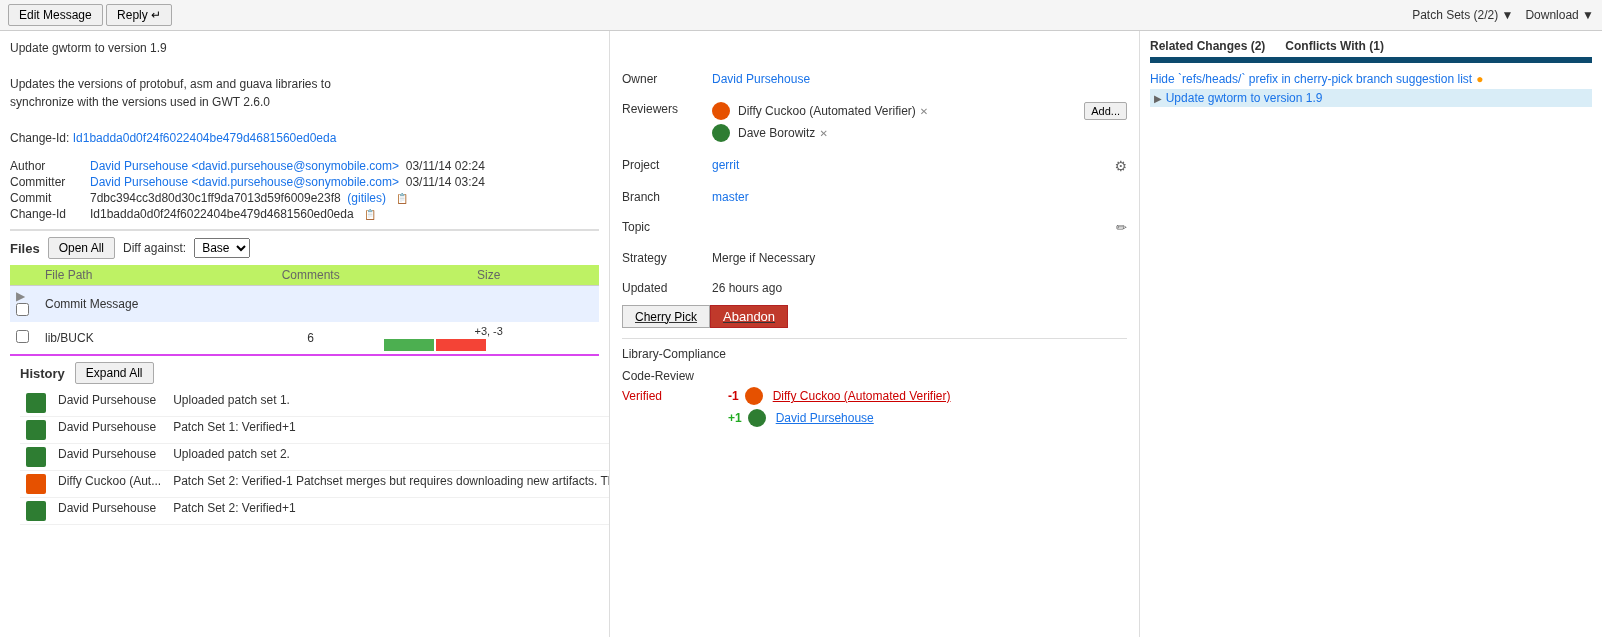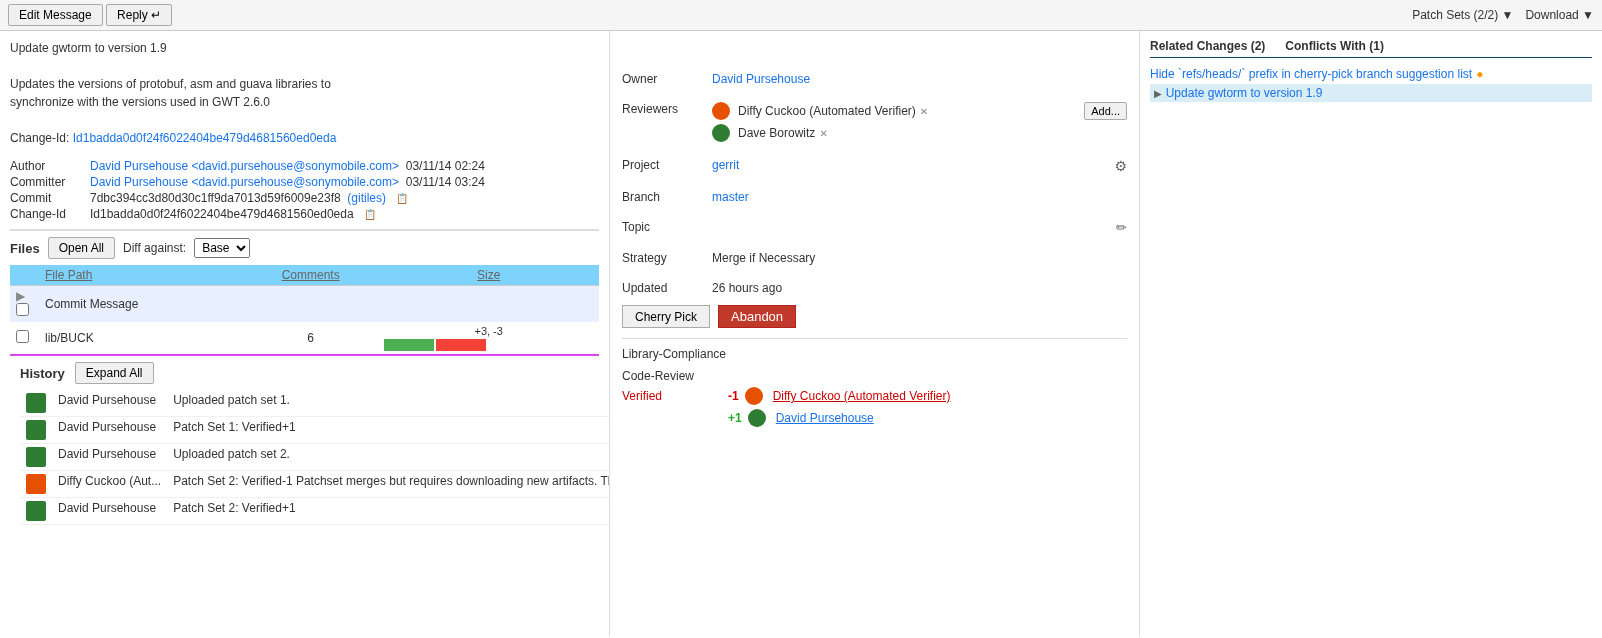--- a/index.html
+++ b/index.html
@@ -31,21 +31,21 @@
     .meta-value { color: #333; }
     .copy-icon { color: #888; font-size: 10px; margin-left: 4px; cursor: pointer; }
 
     
     .files-section { margin-top: 8px; border-top: 2px solid #ddd; padding-top: 6px; }
     .files-header { display: flex; align-items: center; gap: 8px; margin-bottom: 6px; }
     .files-title { font-weight: bold; font-size: 13px; }
     select { font-size: 12px; padding: 1px 3px; }
 
     .files-table { width: 100%; border-collapse: collapse; }
-    .files-table th { text-align: left; padding: 3px 6px; background: #7dd3fc; border-bottom: 1px solid #ccc; font-weight: normal; color: #666; text-decoration: underline; }
+    .files-table th { text-align: left; padding: 3px 6px; background: #bef264; border-bottom: 1px solid #ccc; font-weight: normal; color: #666; }
     .files-table th.center { text-align: center; }
     .files-table td { padding: 3px 6px; vertical-align: middle; }
     .file-row td { background: #e8f0ff; }
     .file-row-normal td { background: #fff; }
     .checkbox { margin-right: 4px; }
     .expand-icon { color: #888; cursor: pointer; }
 
     .size-bar-container { display: flex; align-items: center; gap: 2px; }
     .size-bar-green { height: 12px; background: #4caf50; }
     .size-bar-red { height: 12px; background: #f44336; }
@@ -70,40 +70,40 @@
     }
     .info-label { color: #333; font-size: 12px; }
     .info-value { font-size: 12px; }
     .info-value a { color: #1a73e8; text-decoration: none; }
     .reviewer-row { display: flex; align-items: center; gap: 4px; }
     .reviewer-x { color: #888; cursor: pointer; font-size: 10px; }
 
     .settings-icon { color: #666; cursor: pointer; font-size: 14px; }
     .edit-icon { color: #666; cursor: pointer; font-size: 13px; }
 
-    .action-buttons { display: flex; gap: 8px; margin: 10px 0; }
+    .action-buttons { display: flex; margin: 10px 0; text-decoration: underline; }
     .btn-cherry { border: 1px solid #aaa; background: #f0f0f0; padding: 3px 12px; cursor: pointer; font-size: 12px; }
     .btn-abandon { border: 1px solid #b22222; background: #c0392b; color: #fff; padding: 3px 12px; cursor: pointer; font-size: 13px; }
 
     .divider { border: none; border-top: 1px solid #ddd; margin: 8px 0; }
 
     .labels-section { font-size: 12px; }
     .score-neg { color: #c00; font-weight: bold; }
     .score-pos { color: #2a2; font-weight: bold; }
     .reviewer-name { color: #1a73e8; }
     .reviewer-name-neg { color: #c00; }
     .small-avatar { width: 18px; height: 18px; border-radius: 50%; display: inline-block; background: #888; vertical-align: middle; margin-right: 4px; }
     .small-avatar-orange { background: #e65100; }
     .small-avatar-green { background: #2e7d32; }
 
     
     .right-panel {
       flex: 1; padding: 8px 10px; overflow-y: auto; background: #fff;
     }
-    .right-header { display: flex; gap: 20px; margin-bottom: 6px; border-bottom: 1px solid #0c4a6e; padding-bottom: 4px; }
+    .right-header { display: flex; gap: 20px; margin-bottom: 6px; border-bottom: 6px solid #0c4a6e; padding-bottom: 4px; }
     .right-header-item { font-weight: bold; font-size: 12px; }
     .related-item { display: flex; align-items: flex-start; padding: 3px 0; font-size: 12px; }
     .related-item a { color: #1a73e8; text-decoration: none; }
     .related-item .dot { color: #f90; margin-left: 4px; }
     .related-item .arrow { color: #666; margin-right: 4px; font-size: 10px; }
     .spacer { flex: 1; }
 
     .header-top {
       display: flex; align-items: center; padding: 4px 8px;
       border-bottom: 1px solid #ccc; background: #f5f5f5;

